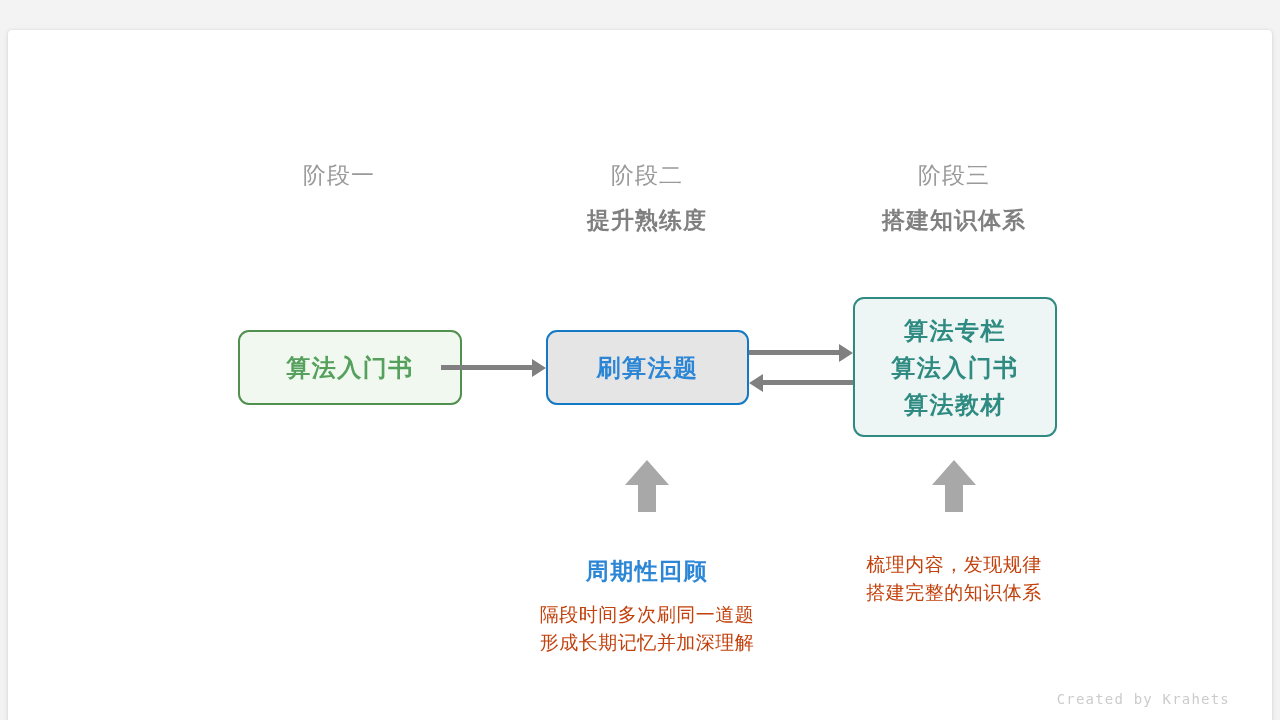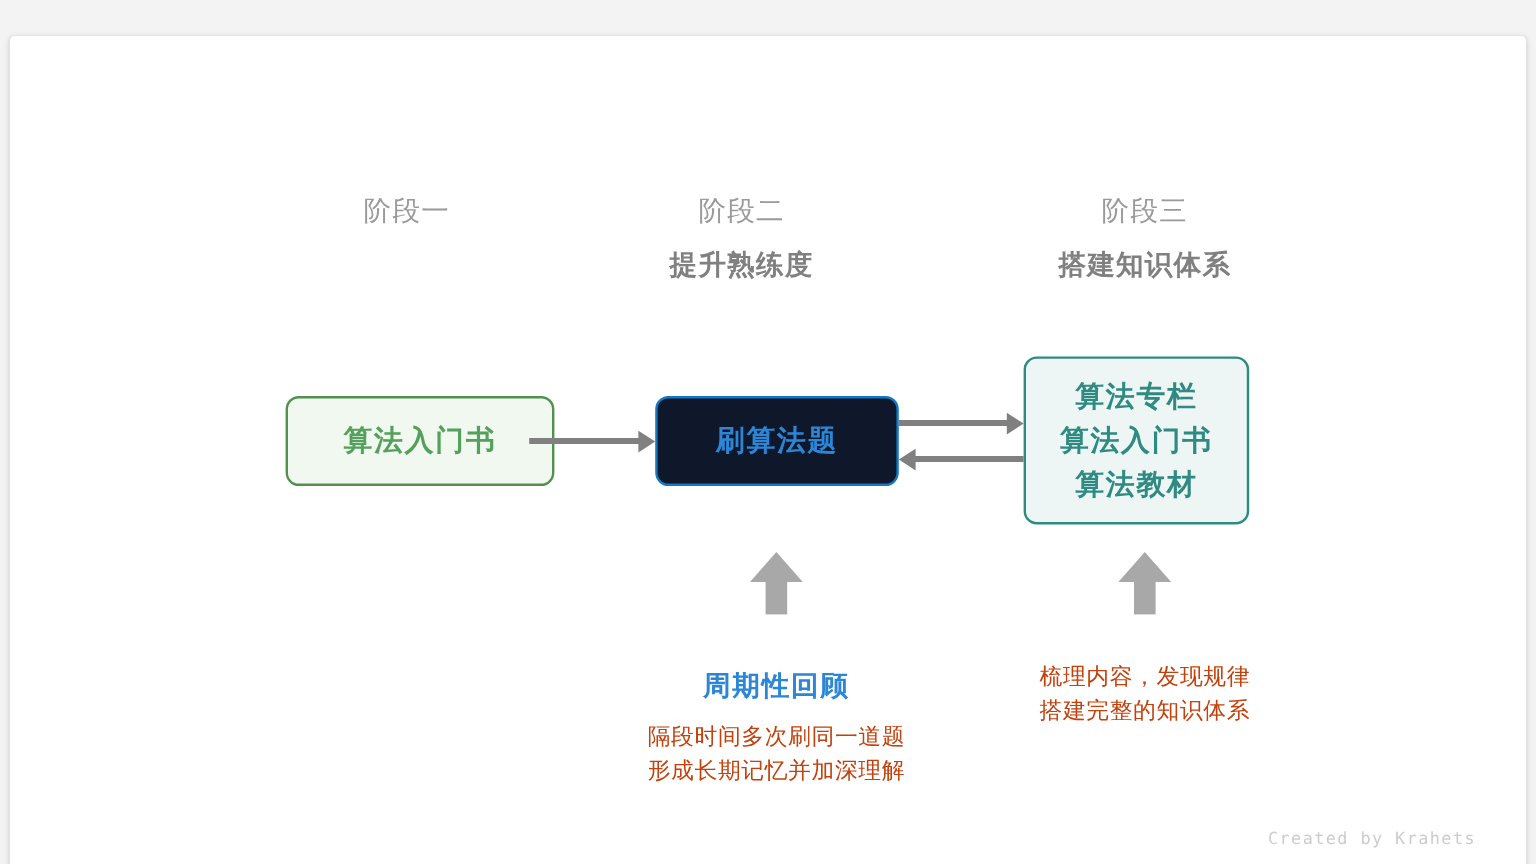--- a/index.html
+++ b/index.html
@@ -45,21 +45,21 @@
   .stage .stage-title {
     font-size: 23px;
     font-weight: bold;
     color: #808080;
     letter-spacing: 1px;
     line-height: 30px;
     margin-top: 15px;
     white-space: nowrap;
   }
   #stage-1 { left: 201px; top: 130px; }
-  #stage-2 { left: 480px; top: 130px; }
+  #stage-2 { left: 509px; top: 130px; }
   #stage-3 { left: 816px; top: 130px; }
 
   
   .node {
     position: absolute;
     border-radius: 11px;
     border-style: solid;
     border-width: 2.2px;
     box-sizing: border-box;
     display: flex;
@@ -77,26 +77,26 @@
   #node-book {
     left: 230px; top: 300px; width: 224px; height: 75px;
     border-color: #51904f;
     background: #f1f8f0;
   }
   #node-book .node-line { color: #55a05c; }
 
   #node-practice {
     left: 538px; top: 300px; width: 203px; height: 75px;
     border-color: #1479c4;
-    background: #0f172a;
+    background: #e5e5e5;
   }
   #node-practice .node-line { color: #2b86d6; }
 
   #node-resources {
-    left: 845px; top: 267px; width: 188px; height: 140px;
+    left: 845px; top: 267px; width: 204px; height: 140px;
     border-color: #2f8b82;
     background: #edf6f4;
   }
   #node-resources .node-line { color: #2f8b82; }
 
   
   .h-arrow { position: absolute; }
   .h-arrow .shaft {
     position: absolute;
     height: 5px;

